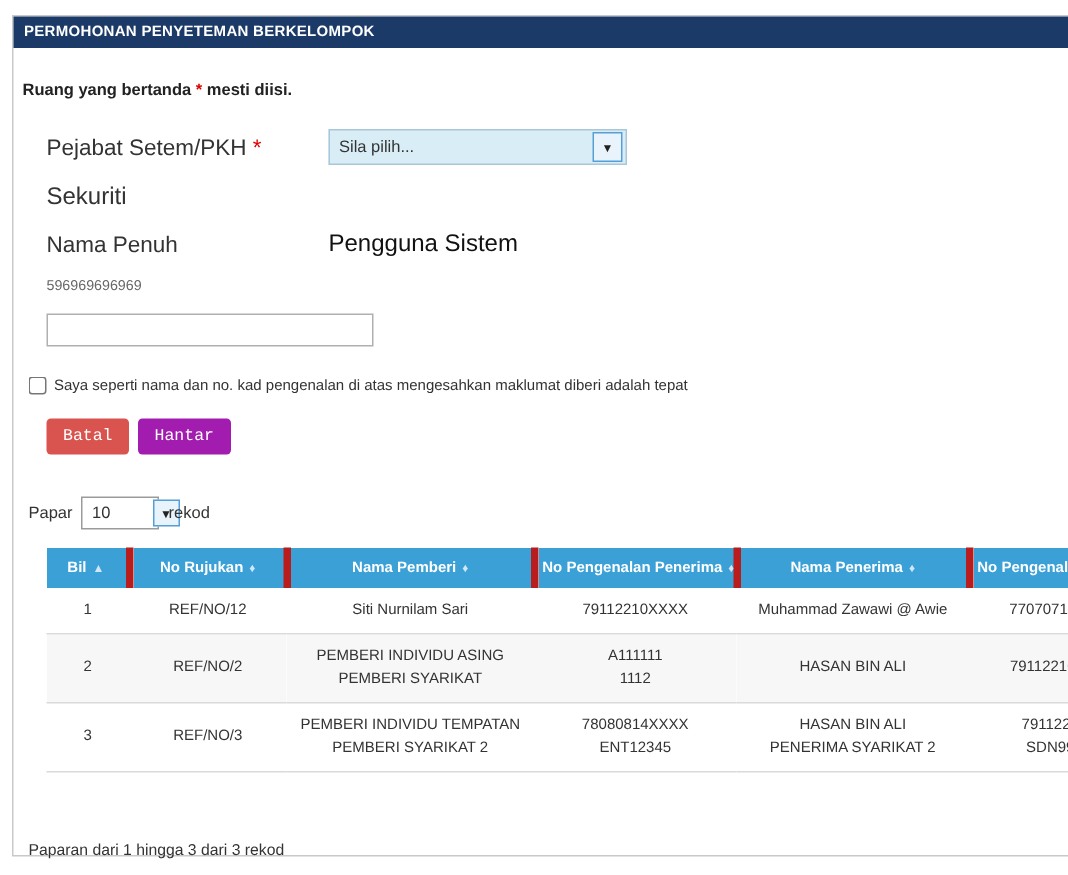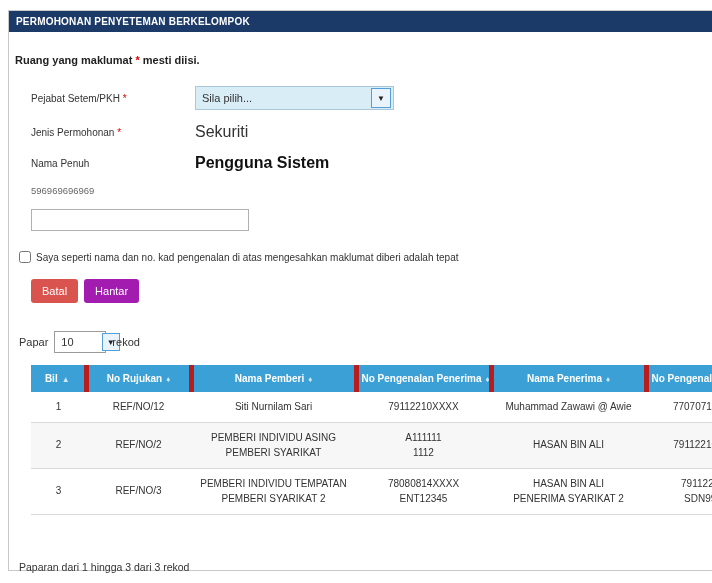--- a/index.html
+++ b/index.html
@@ -11,41 +11,41 @@
     position:absolute;left:8px;top:10px;width:860px;height:561px;
     border:1px solid #c9c9c9;background:#fff;box-sizing:border-box;
   }
   .panel-header{
     background:#1b3a68;color:#fff;font-size:10px;font-weight:bold;
     padding:5px 7px;letter-spacing:.2px;
   }
   .note{margin:22px 6px 20px 6px;font-size:11px;font-weight:bold;color:#222;}
   .star{color:#dd0000;}
   .form-row{display:flex;align-items:center;margin:0 0 13px 22px;}
-  .form-label{width:164px;font-size:10px;color:#333;flex:none;}
+  .form-label{width:188px;font-size:15px;color:#333;flex:none;}
   .select-box{
     width:199px;height:24px;background:#d9edf7;border:1px solid #a9c7d8;
     display:flex;align-items:center;justify-content:space-between;box-sizing:border-box;cursor:pointer;
   }
   .select-value{font-size:11px;color:#333;padding-left:6px;white-space:nowrap;}
   .select-arrow{
     width:18px;height:18px;margin-right:2px;border:1px solid #569fd6;background:#e9f3fb;
     display:flex;align-items:center;justify-content:center;font-size:8px;color:#222;flex:none;
   }
   .static-value{font-size:16px;color:#333;}
-  .name-value{font-size:16px;font-weight:bold;color:#111;}
+  .name-value{font-size:16px;font-weight:normal;color:#111;}
   .kp-value{font-size:9.5px;color:#666;}
   .text-input{
     width:218px;height:22px;border:1px solid #b0b0b0;box-sizing:border-box;
     font-size:11px;padding:0 5px;font-family:inherit;
   }
   .checkbox-row{display:flex;align-items:center;gap:5px;margin:20px 0 0 10px;font-size:10px;color:#333;}
   .checkbox-row input{width:12px;height:12px;margin:0;}
   .buttons{margin:16px 0 0 22px;display:flex;gap:6px;}
-  .btn{border:none;border-radius:3px;color:#fff;font-size:11px;padding:6px 11px;font-family:Liberation Sans, sans-serif;cursor:pointer;}
+  .btn{border:none;border-radius:3px;color:#fff;font-size:11px;padding:6px 11px;font-family:Liberation Mono, monospace;cursor:pointer;}
   .btn-batal{background:#d9534f;}
   .btn-hantar{background:#a21caf;}
   .papar-row{margin:28px 0 0 10px;display:flex;align-items:center;gap:6px;font-size:11px;color:#333;}
   .papar-select{
     width:52px;height:22px;background:#fff;border:1px solid #9b9b9b;
     display:flex;align-items:center;justify-content:space-between;box-sizing:border-box;cursor:pointer;gap:28px;
   }
   .papar-select .select-arrow{width:16px;height:16px;}
   table{margin:12px 0 0 22px;border-collapse:collapse;width:740px;table-layout:fixed;}
   th{
@@ -61,41 +61,37 @@
   .table-footer{margin:46px 0 0 10px;font-size:10.5px;color:#333;}
 </style>
 </head>
 <body>
 
 <div class="panel">
 
   <div class="panel-header">PERMOHONAN PENYETEMAN BERKELOMPOK</div>
 
   <div class="note">
-    <span>Ruang yang maklumat</span>
+    <span>Ruang yang bertanda</span>
     <span class="star">*</span>
     <span>mesti diisi.</span>
   </div>
 
   <div class="form-row">
     <div class="form-label">
       <span>Pejabat Setem/PKH</span>
       <span class="star">*</span>
     </div>
     <div class="select-box">
       <span class="select-value">Sila pilih...</span>
       <span class="select-arrow">▼</span>
     </div>
   </div>
 
   <div class="form-row">
-    <div class="form-label">
-      <span>Jenis Permohonan</span>
-      <span class="star">*</span>
-    </div>
     <div class="static-value">Sekuriti</div>
   </div>
 
   <div class="form-row">
     <div class="form-label">Nama Penuh</div>
     <div class="name-value">Pengguna Sistem</div>
   </div>
 
   <div class="form-row">
     <div class="kp-value">596969696969</div>

